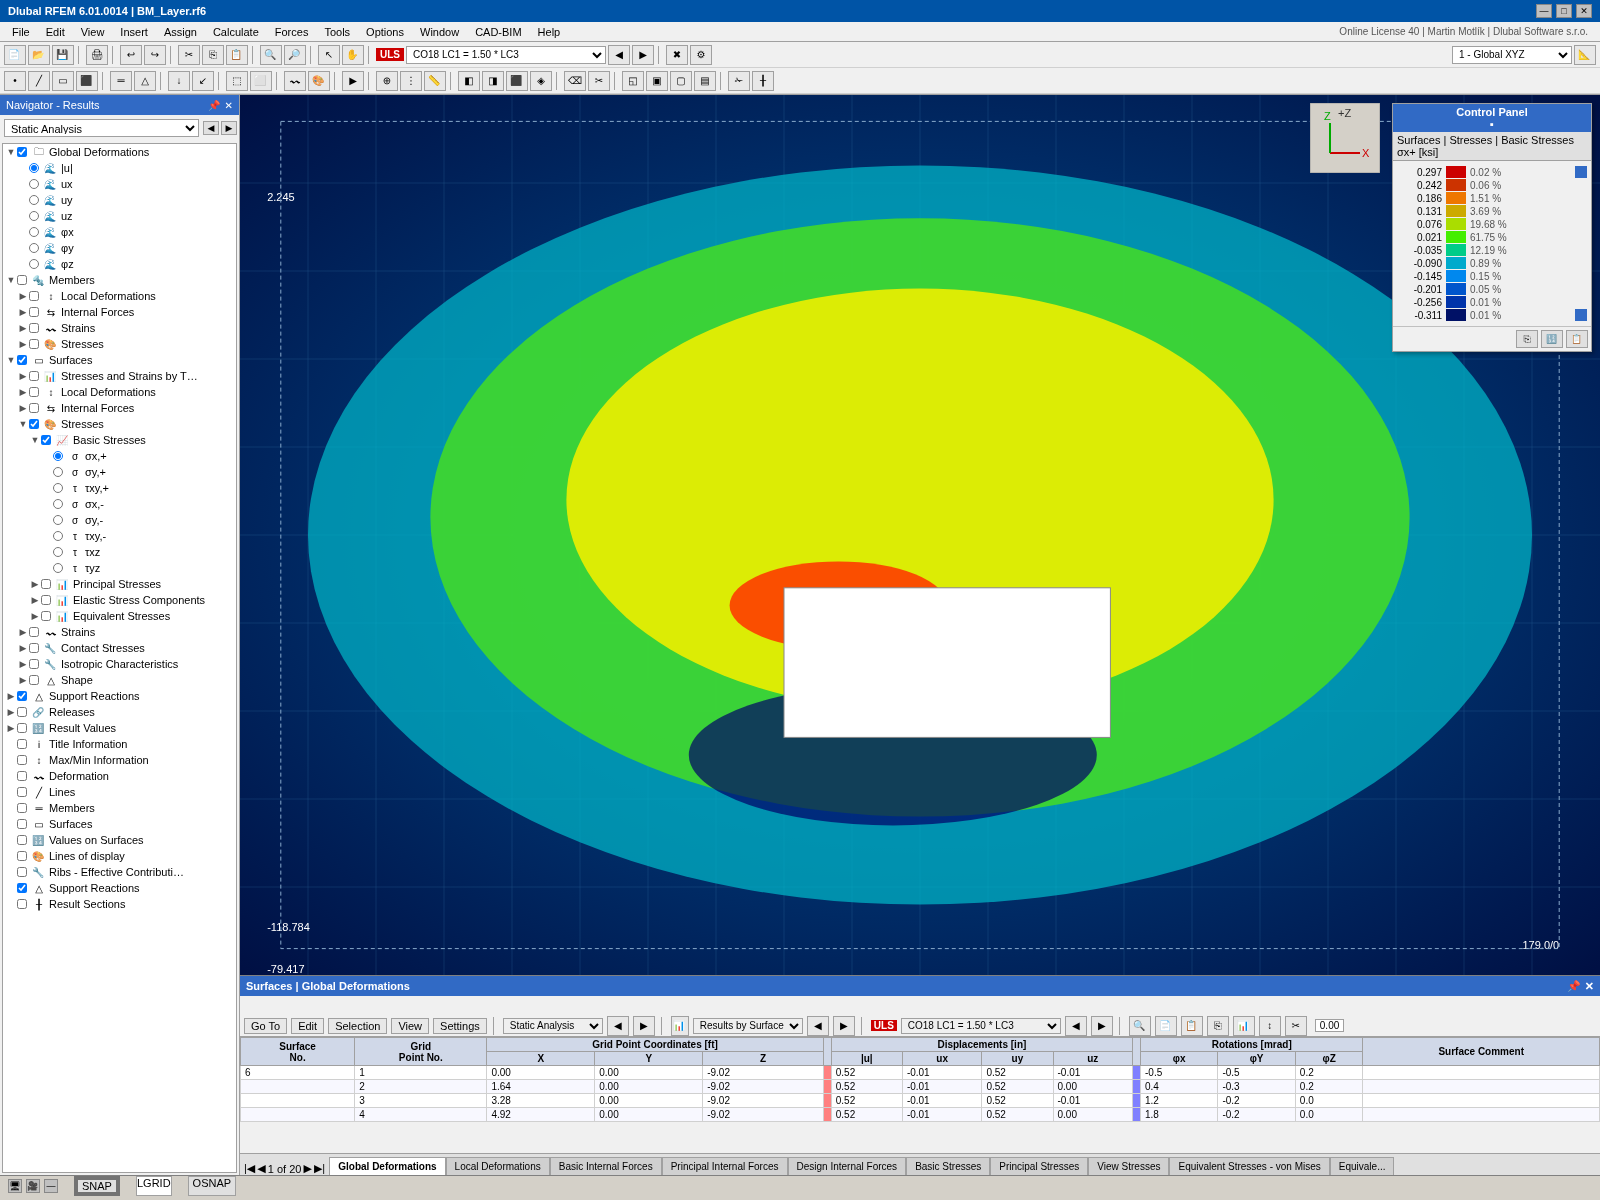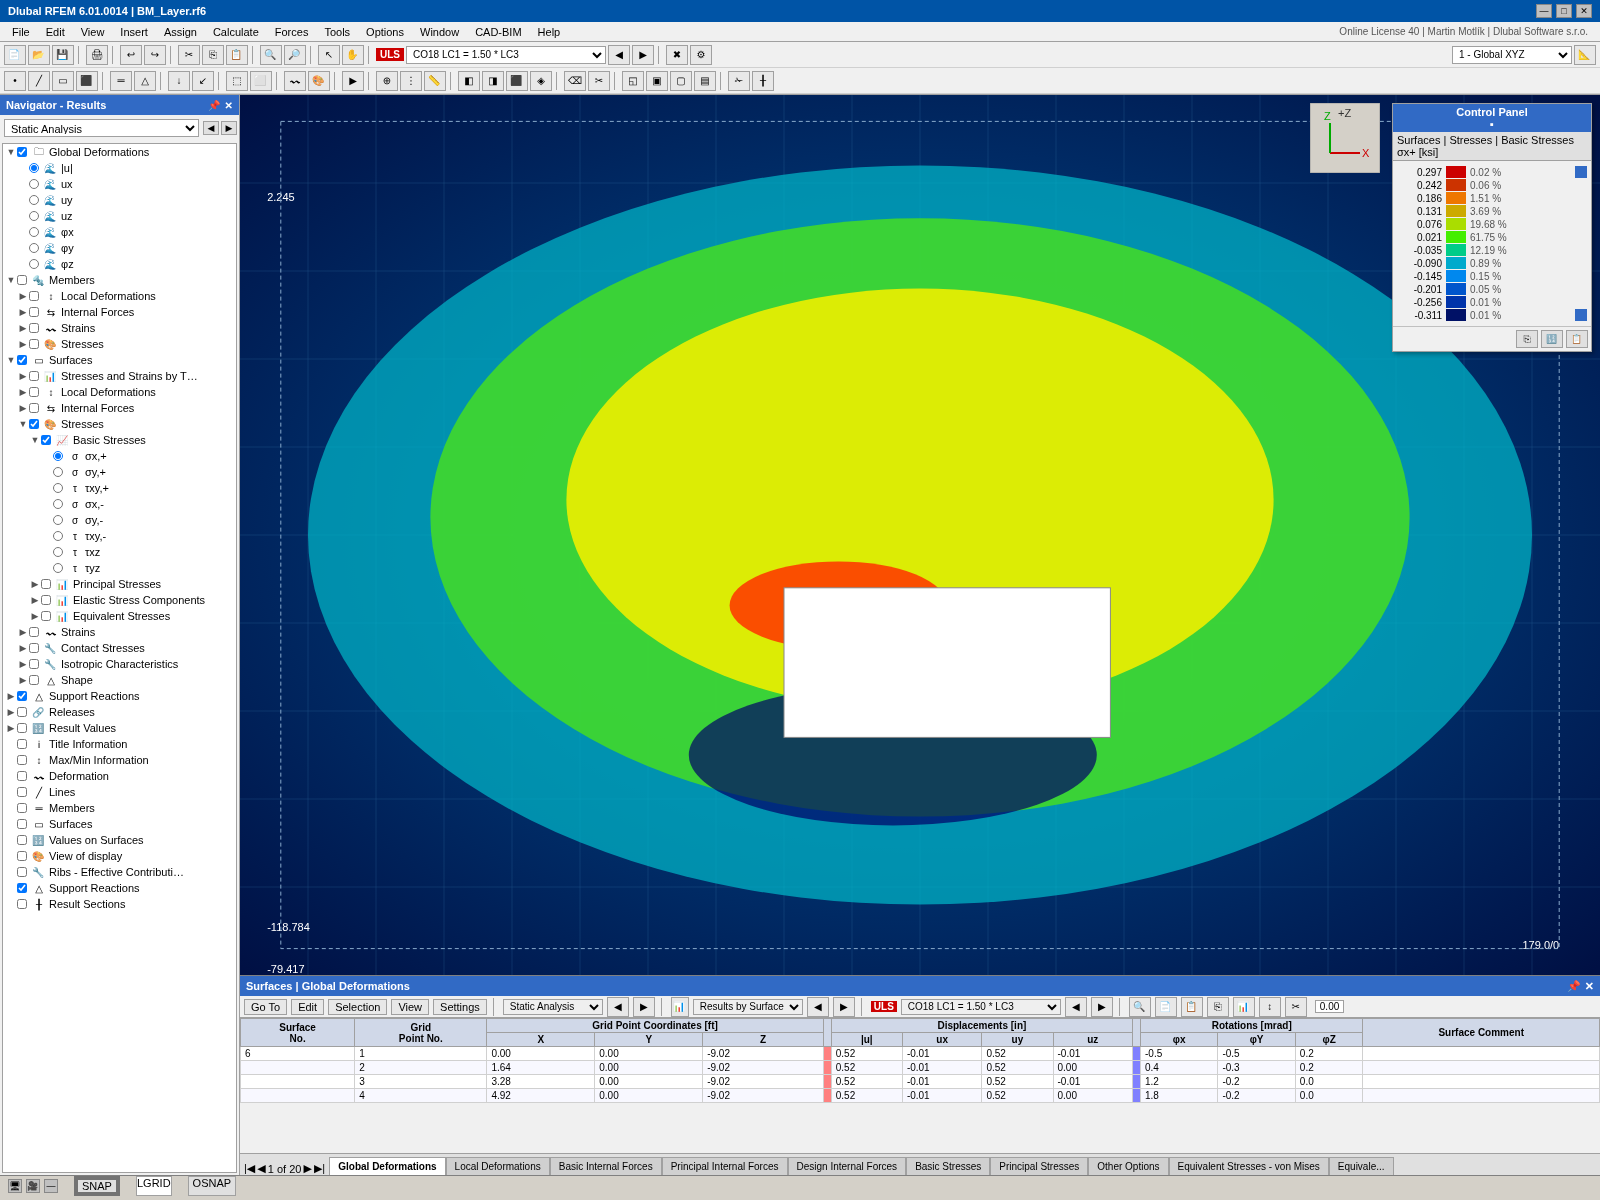--- a/index.html
+++ b/index.html
@@ -70,21 +70,21 @@
       background: #f0f0f0;
       border-right: 1px solid #a0a0a0;
       display: flex;
       flex-direction: column;
       overflow: hidden;
     }
     .nav-header {
       background: #316ac5;
       color: white;
       padding: 3px 6px;
-      font-weight: bold;
+      font-weight: normal;
       font-size: 11px;
       display: flex;
       align-items: center;
       justify-content: space-between;
       height: 20px;
     }
     .nav-header-icons { display: flex; gap: 4px; }
     .nav-header-icon { color: white; font-size: 10px; cursor: pointer; }
     .nav-dropdown {
       background: white;
@@ -205,20 +205,21 @@
       height: 20px;
     }
     .bottom-toolbar {
       display: flex;
       align-items: center;
       gap: 4px;
       padding: 2px 4px;
       border-bottom: 1px solid #a0a0a0;
       background: #f0f0f0;
       height: 22px;
+      margin-top: 19px;
     }
     .bottom-toolbar-btn { padding: 1px 6px; font-size: 11px; cursor: pointer; background: #e8e8e8; border: 1px solid #a0a0a0; }
     .bottom-toolbar-combo { height: 16px; border: 1px solid #a0a0a0; font-size: 10px; padding: 0 2px; min-width: 80px; }
 
     
     .data-table {
       flex: 1;
       overflow: auto;
     }
     table {
@@ -772,21 +773,21 @@
           </span>
         <span class="tree-icon">🔢</span>
         <span class="tree-label">Values on Surfaces</span>
       </div>
       <div class="tree-item">
         <span class="tree-expand"> </span>
         <span class="tree-check">
             <input type="checkbox" style="">
           </span>
         <span class="tree-icon">🎨</span>
-        <span class="tree-label">View of display</span>
+        <span class="tree-label">Lines of display</span>
       </div>
       <div class="tree-item">
         <span class="tree-expand"> </span>
         <span class="tree-check">
             <input type="checkbox" style="">
           </span>
         <span class="tree-icon">🔧</span>
         <span class="tree-label" style="max-width:140px;overflow:hidden;text-overflow:ellipsis;">Ribs - Effective Contribution on Surface/Me...</span>
       </div>
       <div class="tree-item">
@@ -1130,21 +1131,21 @@
           <span style="cursor:pointer;">▶</span>
           <span style="cursor:pointer;">▶|</span>
         </div>
         <div class="btab active">Global Deformations</div>
         <div class="btab">Local Deformations</div>
         <div class="btab">Basic Internal Forces</div>
         <div class="btab">Principal Internal Forces</div>
         <div class="btab">Design Internal Forces</div>
         <div class="btab">Basic Stresses</div>
         <div class="btab">Principal Stresses</div>
-        <div class="btab">Other Options</div>
+        <div class="btab">View Stresses</div>
         <div class="btab">Equivalent Stresses - von Mises</div>
         <div class="btab">Equivale...</div>
       </div>
     </div>
   </div>
 </div>
 
 <div class="status-bar">
   <div class="status-items">
     <div style="display:flex;align-items:center;gap:4px;">

